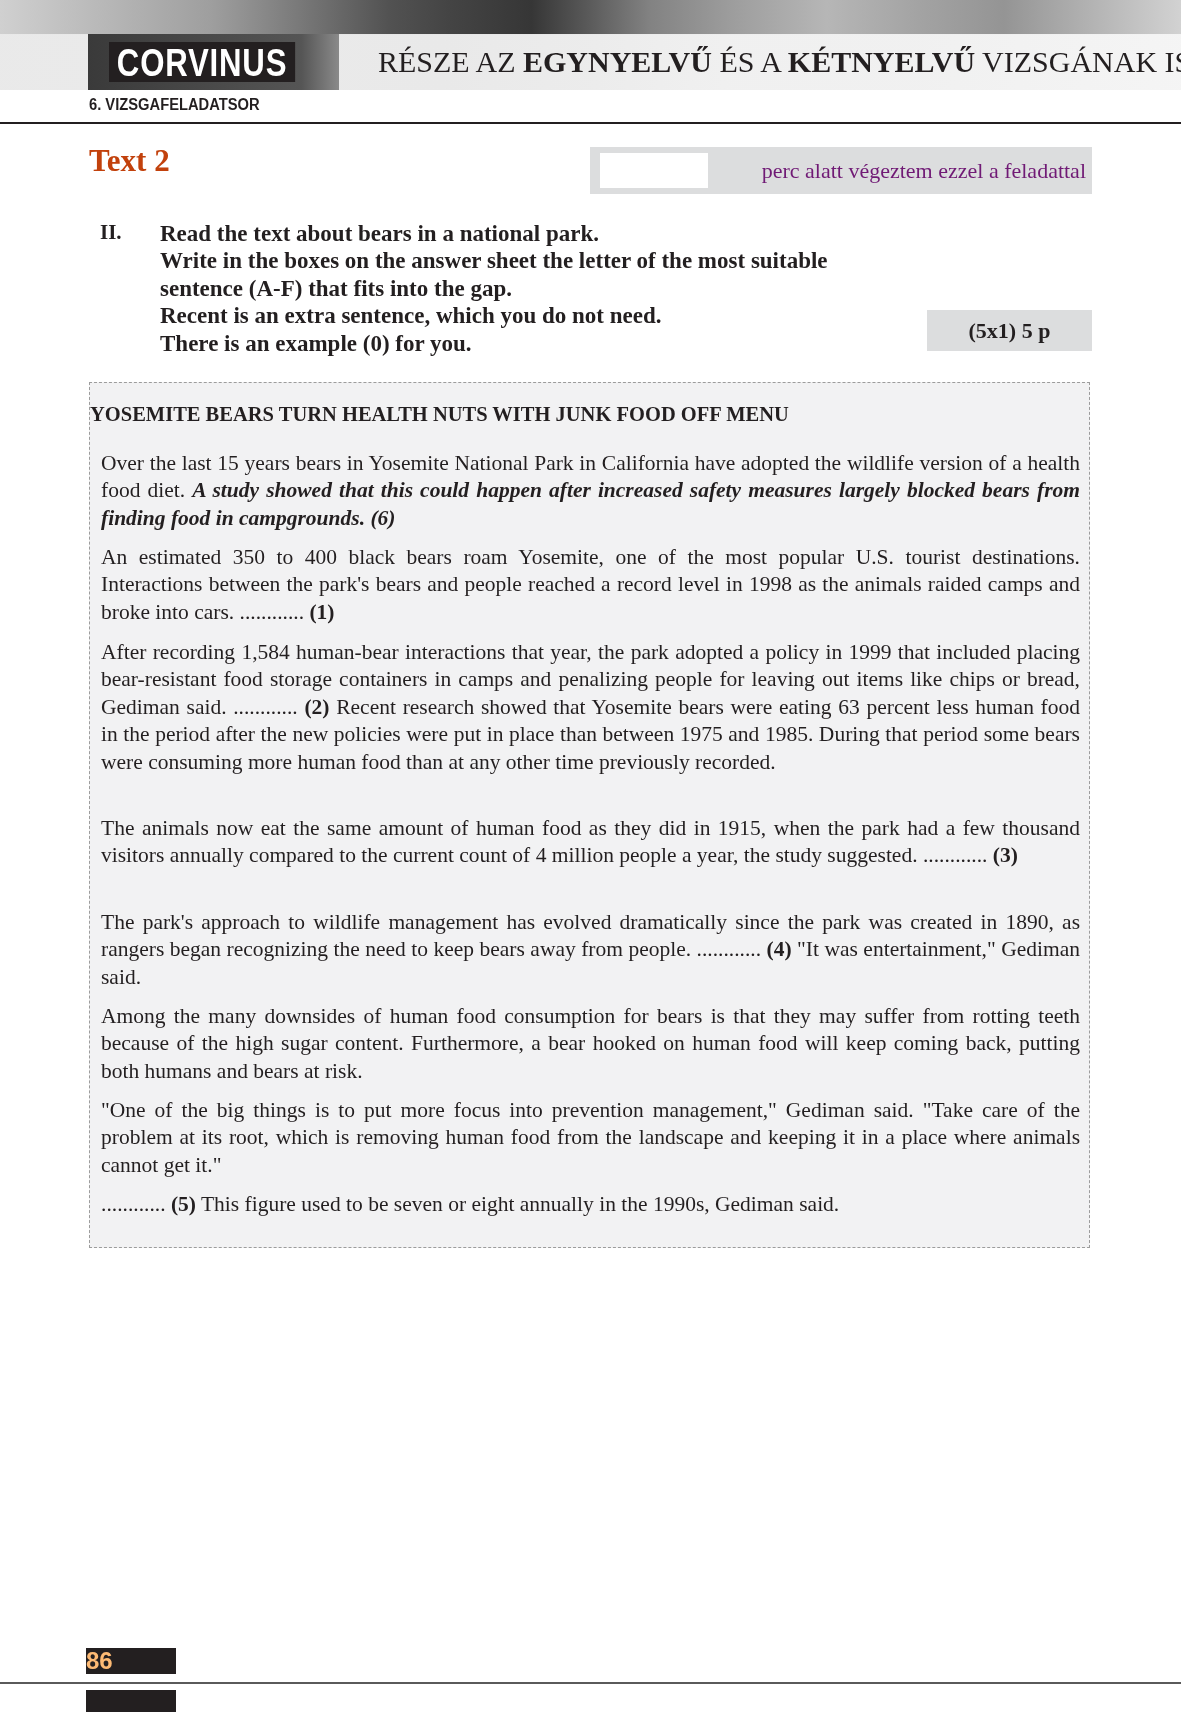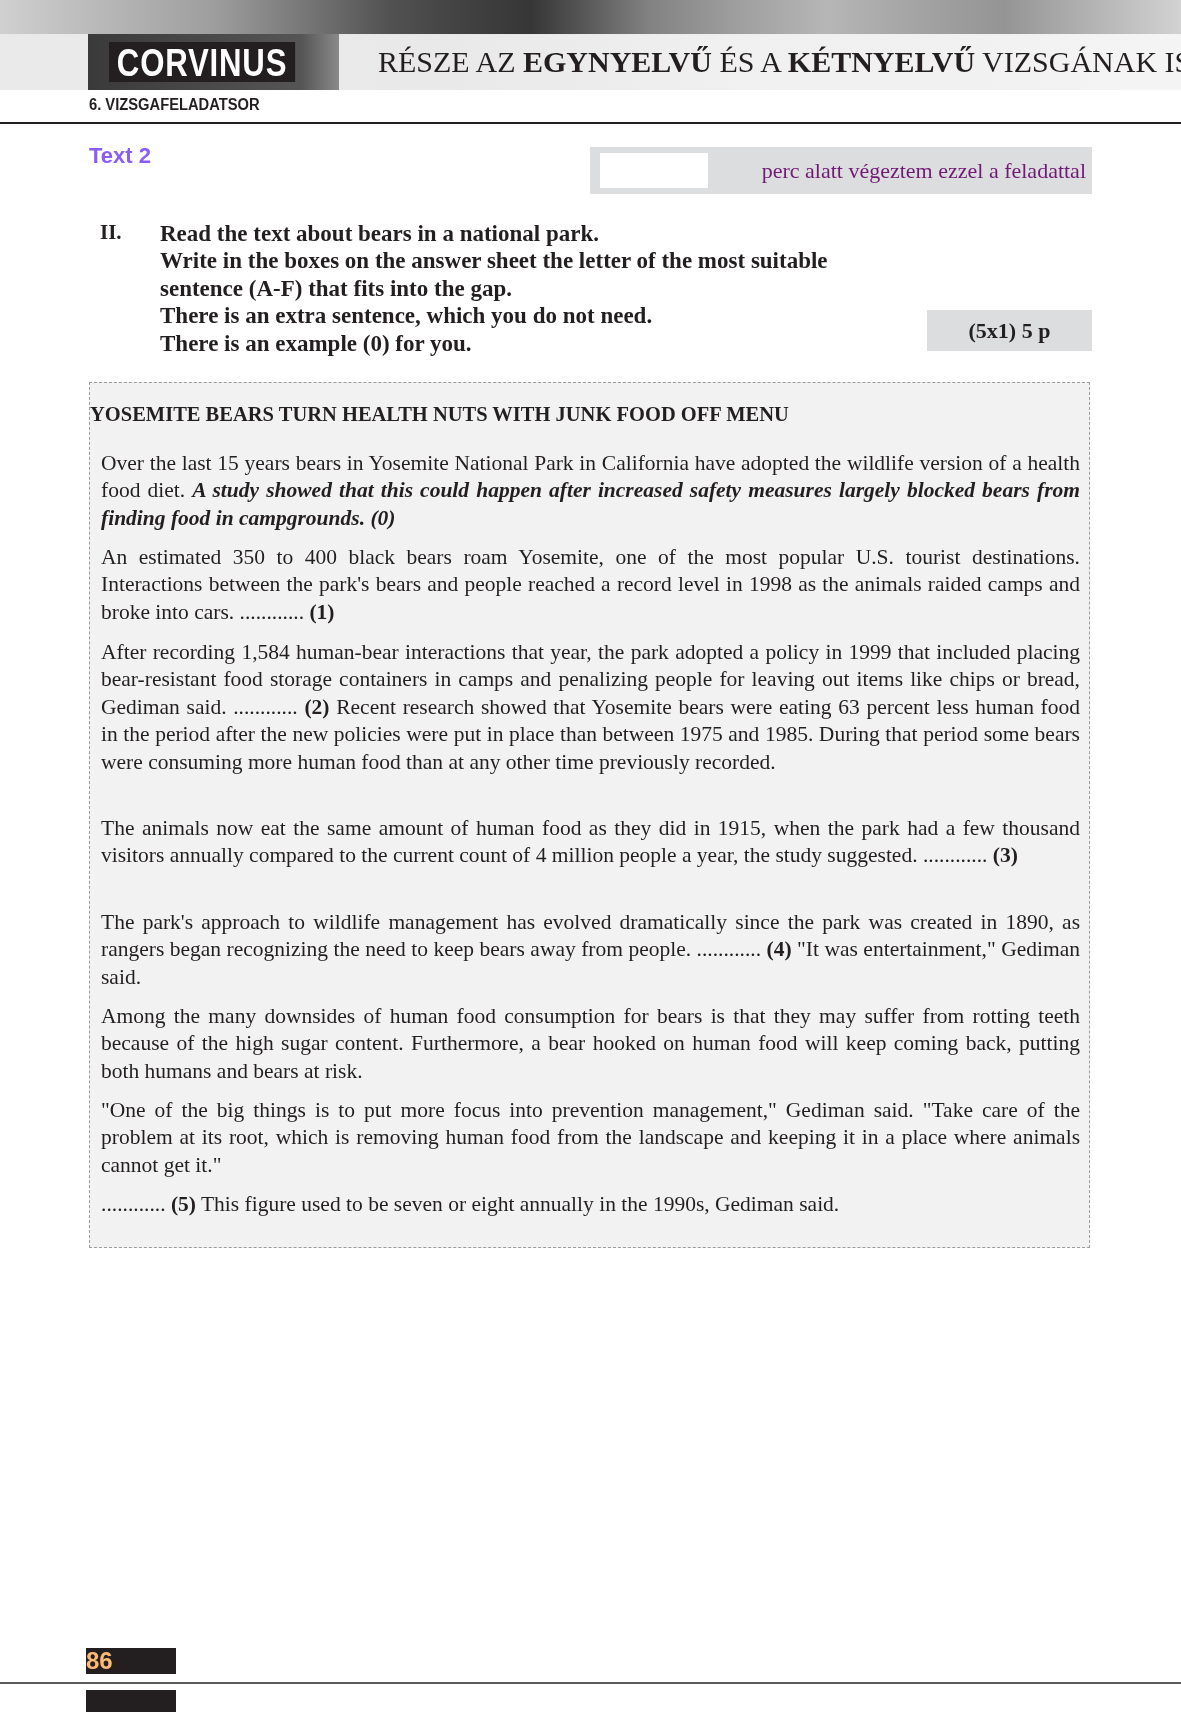--- a/index.html
+++ b/index.html
@@ -45,21 +45,21 @@
     position: absolute; left: 89px; top: 96px;
     font-family: "Liberation Sans", sans-serif; font-weight: bold; font-size: 16px;
     color: #231f20; transform: scaleX(0.92); transform-origin: left center;
   }
   .header-rule {
     position: absolute; left: 0; top: 122px; width: 1181px; height: 2px; background: #231f20;
   }
   
   .text-title {
     position: absolute; left: 89px; top: 143px;
-    font-family: Liberation Sans, sans-serif; font-weight: bold; font-size: 22px; color: #8b5cf6;
+    font-family: Liberation Serif, serif; font-weight: bold; font-size: 31px; color: #c2410c;
   }
   .timer-box {
     position: absolute; left: 590px; top: 147px; width: 502px; height: 47px; background: #dcddde;
   }
   .timer-input {
     position: absolute; left: 10px; top: 6px; width: 108px; height: 35px;
     background: #ffffff; border: none; padding: 0; margin: 0;
   }
   .timer-label {
     position: absolute; right: 6px; top: 0; line-height: 47px;
@@ -125,30 +125,30 @@
 <div class="timer-box">
   <input class="timer-input" type="text" value="" style="">
   <span class="timer-label">perc alatt végeztem ezzel a feladattal</span>
 </div>
 
 <div class="task-num">II.</div>
 <div class="instructions">
   <div>Read the text about bears in a national park.</div>
   <div>Write in the boxes on the answer sheet the letter of the most suitable</div>
   <div>sentence (A-F) that fits into the gap.</div>
-  <div>There is an extra sentence, which you do not need.</div>
+  <div>Recent is an extra sentence, which you do not need.</div>
   <div>There is an example (0) for you.</div>
 </div>
 <div class="points-box">(5x1) 5 p</div>
 
 <div class="passage">
   <div class="passage-title">YOSEMITE BEARS TURN HEALTH NUTS WITH JUNK FOOD OFF MENU</div>
 
   <div class="para" style="top:67px">
-    <span>Over the last 15 years bears in Yosemite National Park in California have adopted the wildlife version of a health food diet. </span><span class="example">A study showed that this could happen after increased safety measures largely blocked bears from finding food in campgrounds. (0)</span>
+    <span>Over the last 15 years bears in Yosemite National Park in California have adopted the wildlife version of a health food diet. </span><span class="example">A study showed that this could happen after increased safety measures largely blocked bears from finding food in campgrounds. (6)</span>
   </div>
 
   <div class="para" style="top:161px">
     <span>An estimated 350 to 400 black bears roam Yosemite, one of the most popular U.S. tourist destinations. Interactions between the park's bears and people reached a record level in 1998 as the animals raided camps and broke into cars. </span><span>............ </span><b>(1)</b>
   </div>
 
   <div class="para" style="top:256px">
     <span>After recording 1,584 human-bear interactions that year, the park adopted a policy in 1999 that included placing bear-resistant food storage containers in camps and penalizing people for leaving out items like chips or bread, Gediman said. </span><span>............ </span><b>(2)</b><span> Recent research showed that Yosemite bears were eating 63 percent less human food in the period after the new policies were put in place than between 1975 and 1985. During that period some bears were consuming more human food than at any other time previously recorded.</span>
   </div>
 

